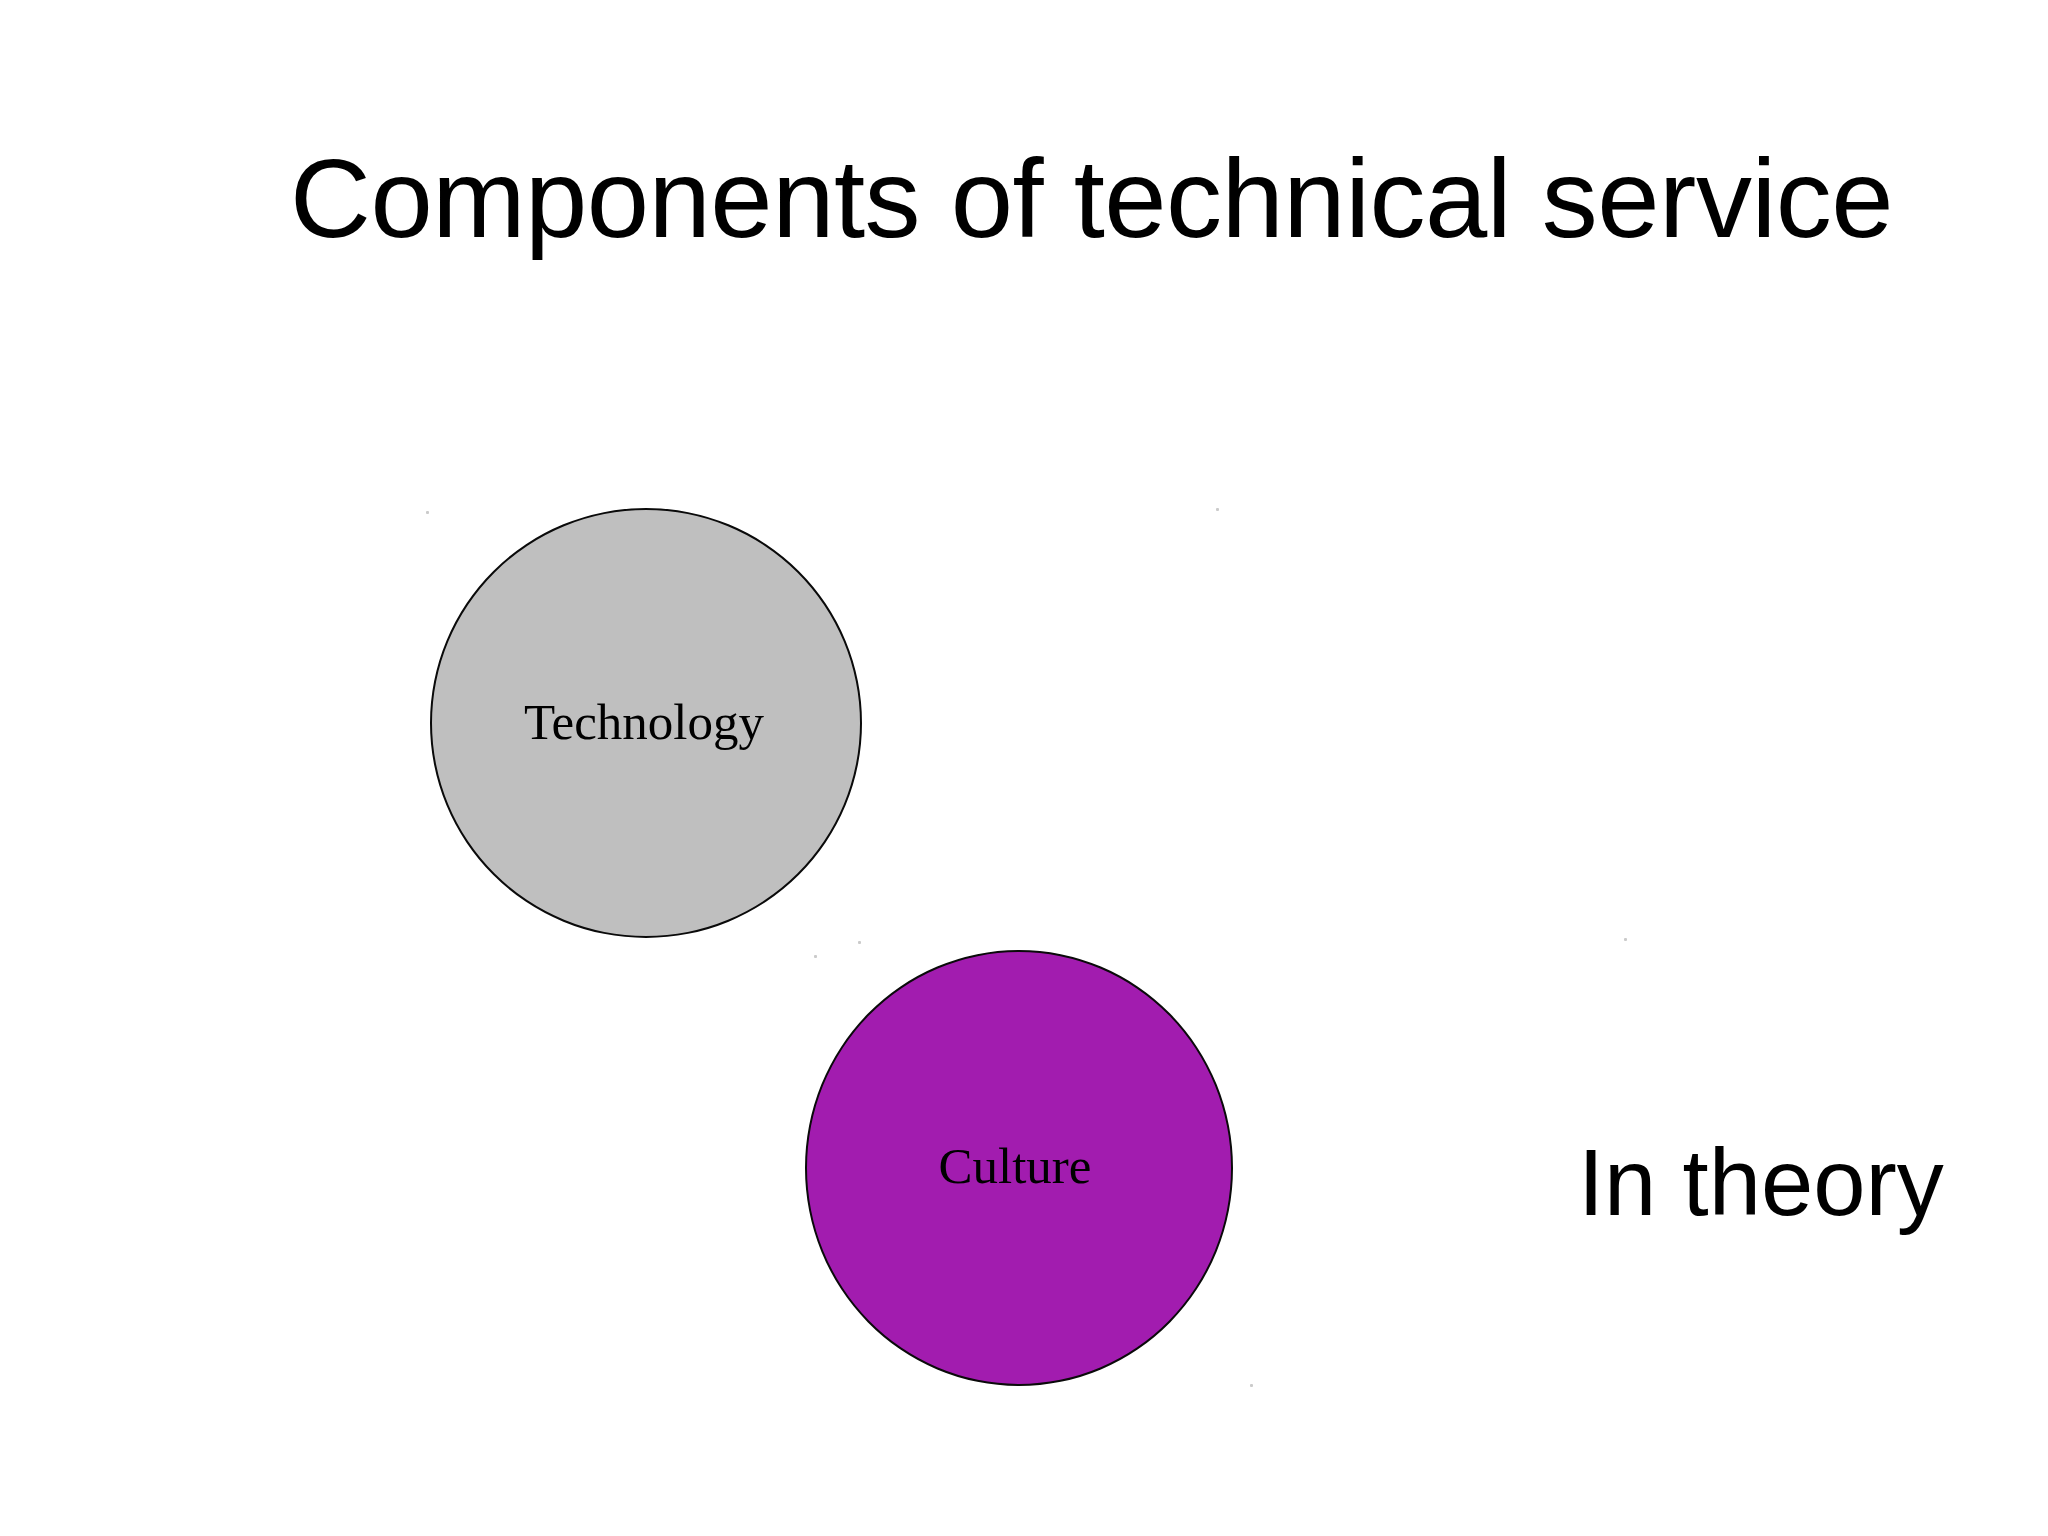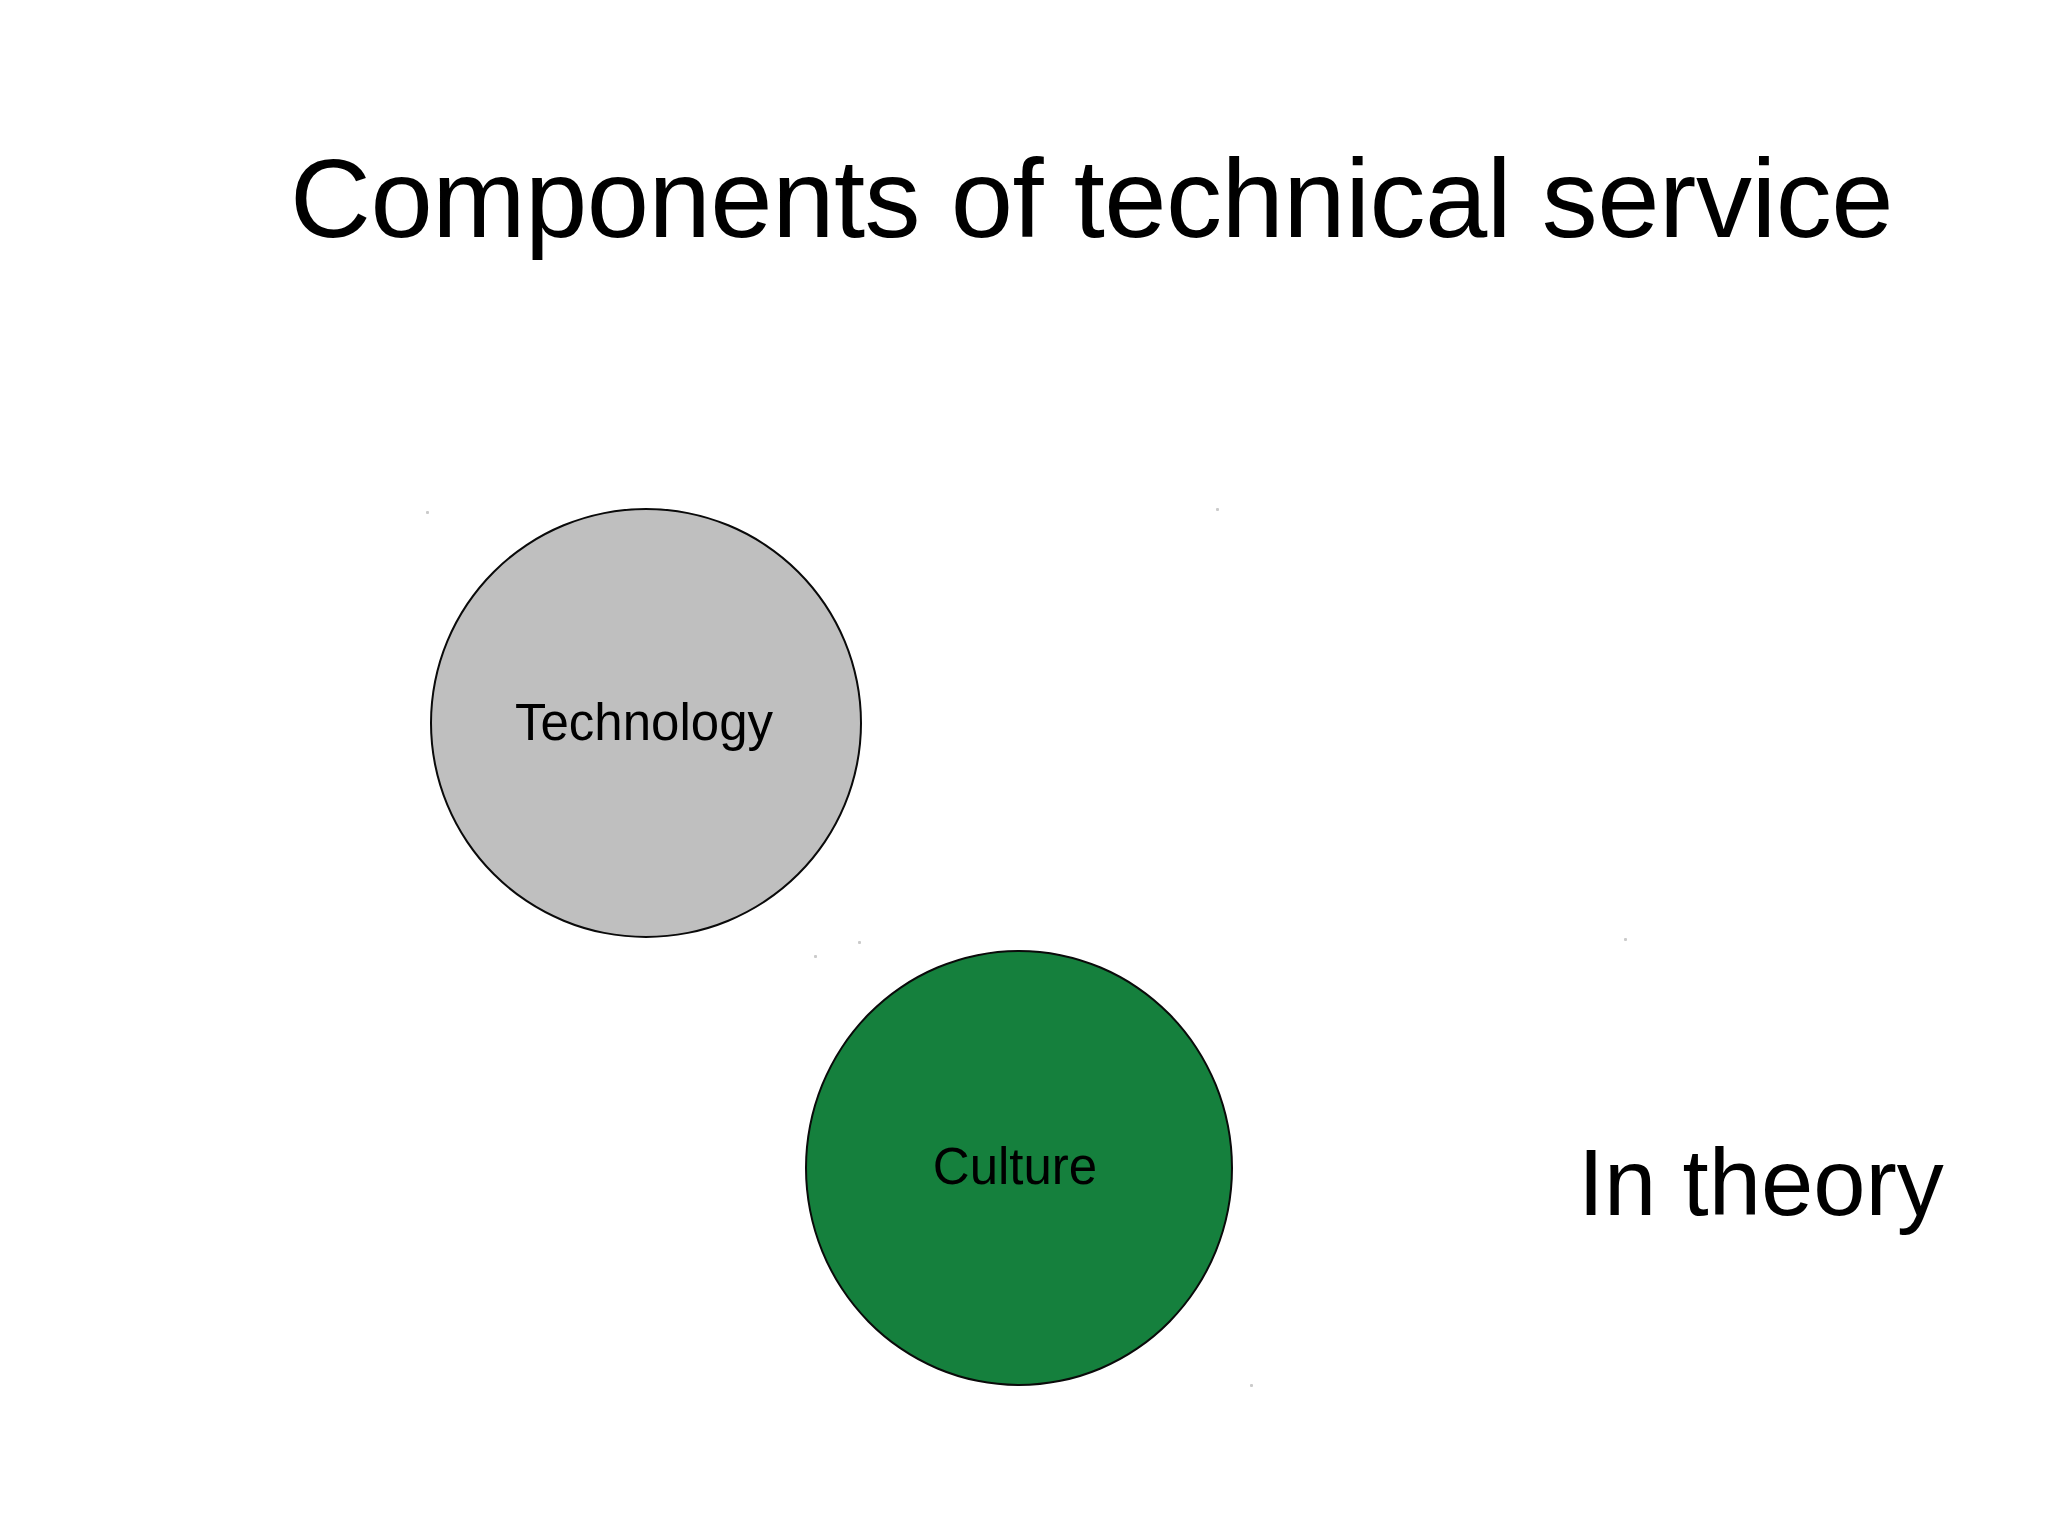--- a/index.html
+++ b/index.html
@@ -45,20 +45,21 @@
   }
   .circle .circle-label {
     font-size: 51px;
     line-height: 1.0;
     color: #000000;
     font-weight: 400;
     letter-spacing: 0px;
     white-space: nowrap;
     position: relative;
     top: -2px;
+    font-family: Liberation Serif, serif;
   }
 
   #circle-technology {
     left: 430px;
     top: 508px;
     width: 432px;
     height: 430px;
     background: #bfbfbf;
   }
   #circle-technology .circle-label { position: relative; top: -1px; left: -2px; }
@@ -70,21 +71,21 @@
     height: 418px;
     background: radial-gradient(circle at 48% 46%, #e3f0f0 0%, #ddeeee 55%, #d7ebea 100%);
   }
   #circle-process .circle-label { position: relative; top: -1px; left: 2px; }
 
   #circle-culture {
     left: 805px;
     top: 950px;
     width: 428px;
     height: 436px;
-    background: #15803d;
+    background: #a21caf;
   }
   #circle-culture .circle-label { position: relative; top: -2px; left: -4px; }
 
   
   .caption {
     position: absolute;
     left: 1578px;
     top: 1136px;
     font-size: 94px;
     line-height: 1.0;

